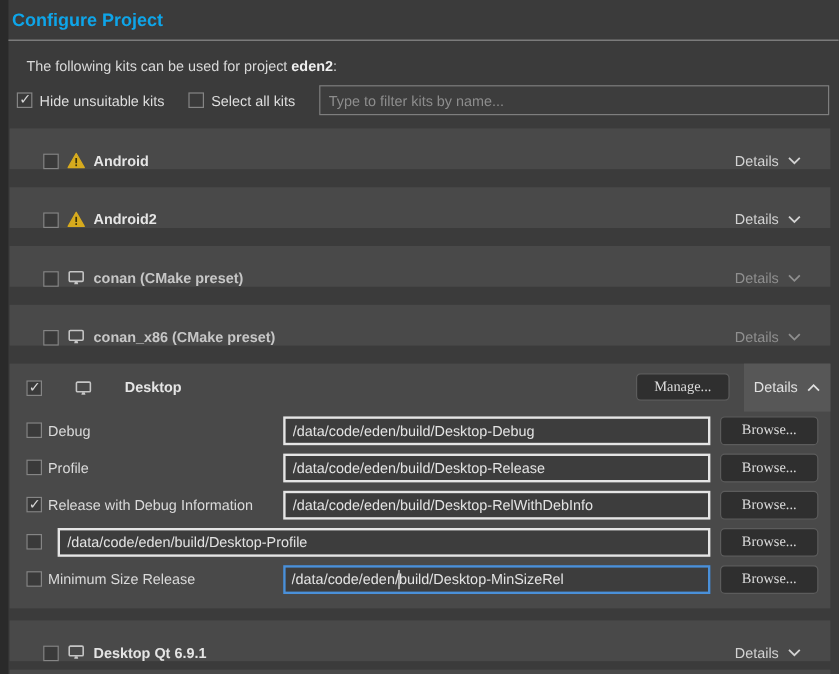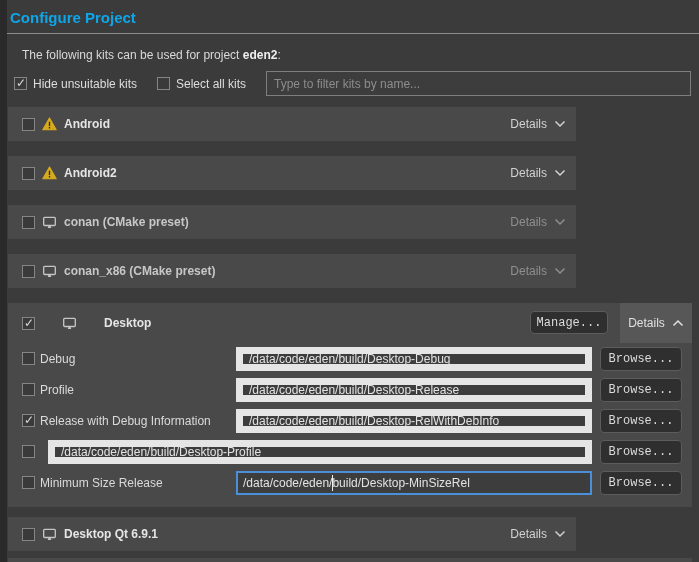--- a/index.html
+++ b/index.html
@@ -33,57 +33,57 @@
   .tb-lab2 { position:absolute; left:176px; top:77px; color:#dedede; }
   .filter-input {
     position:absolute; left:266px; top:71px; width:425px; height:25px;
     background:#3d3d3d; border:1px solid #7e7e7e; color:#e2e2e2;
     font-family:inherit; font-size:12px; padding:0 7px;
   }
   .filter-input::placeholder { color:#8d8d8d; opacity:1; }
 
   
   .kit-row {
-    position:absolute; left:8px; width:568px; height:34px;
-    background:#494949; display:flex; align-items:center; padding:0 10px;
+    position:absolute; left:8px; width:684px; height:34px;
+    background:#494949; display:flex; align-items:flex-end; padding:0 24px;
   }
   .kit-row .cb { margin:0 7px 0 4px; }
   .kit-icon { flex:0 0 auto; margin-right:7px; display:flex; align-items:center; }
   .kit-name { font-weight:bold; color:#e5e5e5; }
   .kit-name[data-enabled="false"] { color:#c7c7c7; }
   .details {
     margin-left:auto; display:flex; align-items:center; gap:7px;
     color:#d2d2d2; cursor:default;
   }
   .details[data-enabled="false"] { color:#8f8f8f; }
 
   
   .kit-expanded {
     position:absolute; left:8px; top:303px; width:684px; height:204px;
     background:#494949;
   }
   .kx-header { position:relative; height:40px; display:flex; align-items:center; padding:0 10px;gap:20px; }
   .kx-header .cb { margin:0 7px 0 4px; }
   .btn {
     background:#2f2f2f; border:1px solid #5c5c5c; border-radius:4px;
-    color:#dcdcdc; font-family:Liberation Mono, monospace; font-size:12px;
+    color:#dcdcdc; font-family:Liberation Serif, serif; font-size:12px;
   }
   .manage-btn { position:absolute; right:84px; top:8px; width:78px; height:23px; }
   .details-block {
     position:absolute; right:0; top:0; width:72px; height:40px;
     background:#575757; display:flex; align-items:center; justify-content:center; gap:7px;
     color:#e0e0e0;
   }
   .cfg-row { height:31px; display:flex; align-items:center; padding:0 10px; }
   .cfg-row:first-of-type { margin-top:6px; }
   .cfg-row .cb { margin:0 5px 0 4px; }
   .cfg-label { width:188px; color:#dadada; flex:0 0 auto; }
   .path-wrap { position:relative; flex:1; margin-left:8px; display:flex; }
   .path-input {
-    width:100%; height:24px; background:#3d3d3d; border:7px solid #e5e5e5;
+    width:100%; height:24px; background:#3d3d3d; border:2px solid #e5e5e5;
     color:#e3e3e3; font-family:inherit; font-size:12px; padding:0 6px;
   }
   .path-input.focused { border:2px solid #4a90d9; padding:0 5px; }
   .caret { position:absolute; left:96px; top:4px; width:1px; height:16px; background:#ededed; }
   .browse-btn { margin-left:8px; width:82px; height:24px; flex:0 0 auto; }
   .sliver { position:absolute; left:8px; top:558px; width:684px; height:4px; background:#494949; }
   svg { display:block; }
 </style>
 </head>
 <body>

